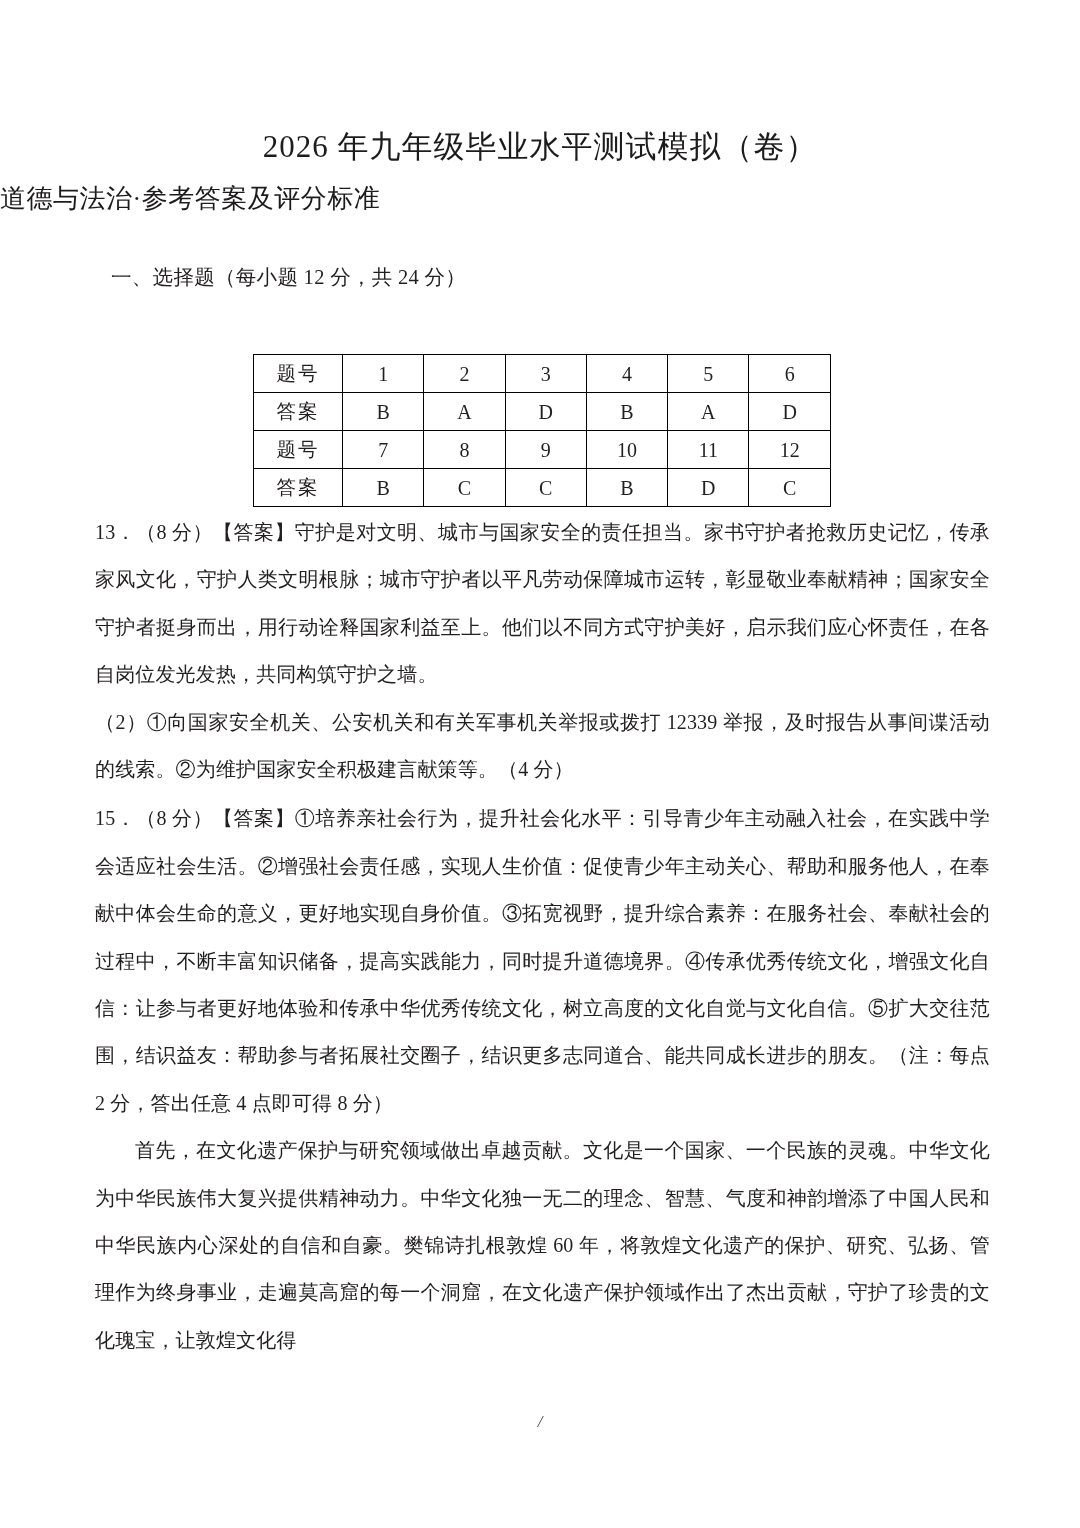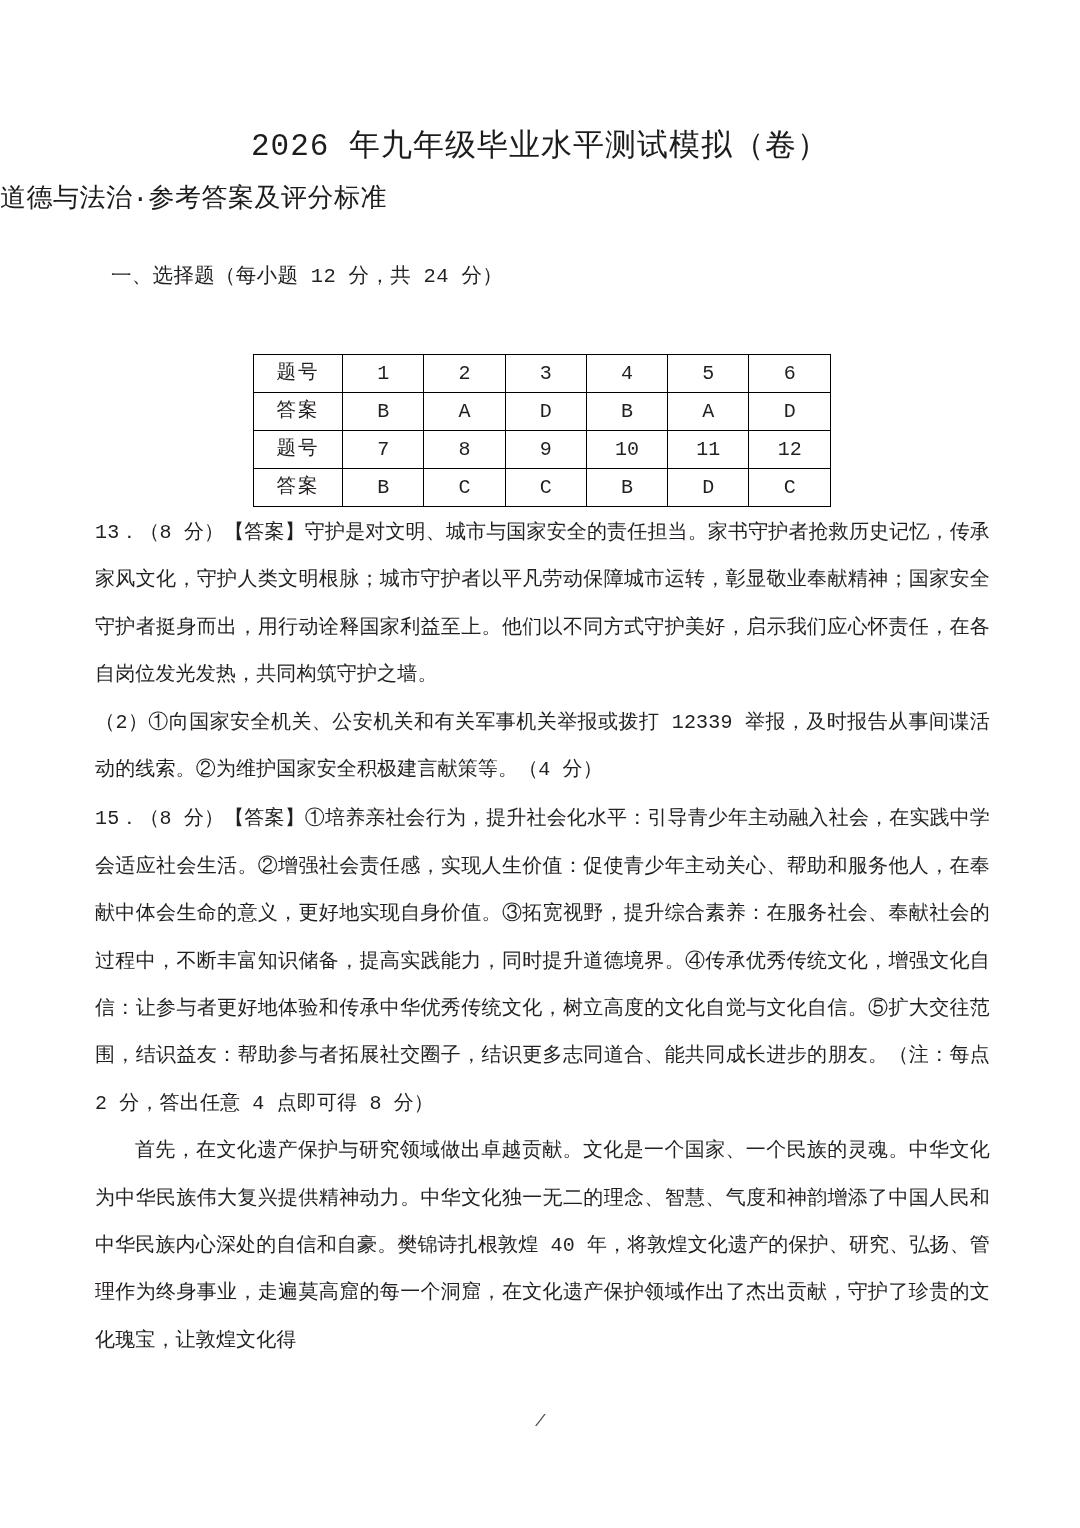--- a/index.html
+++ b/index.html
@@ -14,21 +14,20 @@
     color: #231f20;
     position: relative;
     overflow: hidden;
   }
   .page {
     width: 1080px;
     height: 1528px;
     box-sizing: border-box;
     padding: 0;
     position: relative;
-    font-family: Liberation Mono, monospace;
   }
   .title-main {
     text-align: center;
     font-size: 31px;
     font-weight: 500;
     letter-spacing: 1px;
     margin: 0;
     padding-top: 128px;
     line-height: 1.25;
     color: #1e1b1c;
@@ -162,18 +161,18 @@
         </tr>
       </tbody>
     </table>
   </div>
 
 
   <div class="body-block">
     <p class="para gap">13．（8 分）【答案】守护是对文明、城市与国家安全的责任担当。家书守护者抢救历史记忆，传承家风文化，守护人类文明根脉；城市守护者以平凡劳动保障城市运转，彰显敬业奉献精神；国家安全守护者挺身而出，用行动诠释国家利益至上。他们以不同方式守护美好，启示我们应心怀责任，在各自岗位发光发热，共同构筑守护之墙。</p>
     <p class="para">（2）①向国家安全机关、公安机关和有关军事机关举报或拨打 12339 举报，及时报告从事间谍活动的线索。②为维护国家安全积极建言献策等。（4 分）</p>
     <p class="para gap">15．（8 分）【答案】①培养亲社会行为，提升社会化水平：引导青少年主动融入社会，在实践中学会适应社会生活。②增强社会责任感，实现人生价值：促使青少年主动关心、帮助和服务他人，在奉献中体会生命的意义，更好地实现自身价值。③拓宽视野，提升综合素养：在服务社会、奉献社会的过程中，不断丰富知识储备，提高实践能力，同时提升道德境界。④传承优秀传统文化，增强文化自信：让参与者更好地体验和传承中华优秀传统文化，树立高度的文化自觉与文化自信。⑤扩大交往范围，结识益友：帮助参与者拓展社交圈子，结识更多志同道合、能共同成长进步的朋友。（注：每点 2 分，答出任意 4 点即可得 8 分）</p>
-    <p class="para indent2">首先，在文化遗产保护与研究领域做出卓越贡献。文化是一个国家、一个民族的灵魂。中华文化为中华民族伟大复兴提供精神动力。中华文化独一无二的理念、智慧、气度和神韵增添了中国人民和中华民族内心深处的自信和自豪。樊锦诗扎根敦煌 40 年，将敦煌文化遗产的保护、研究、弘扬、管理作为终身事业，走遍莫高窟的每一个洞窟，在文化遗产保护领域作出了杰出贡献，守护了珍贵的文化瑰宝，让敦煌文化得</p>
+    <p class="para indent2">首先，在文化遗产保护与研究领域做出卓越贡献。文化是一个国家、一个民族的灵魂。中华文化为中华民族伟大复兴提供精神动力。中华文化独一无二的理念、智慧、气度和神韵增添了中国人民和中华民族内心深处的自信和自豪。樊锦诗扎根敦煌 60 年，将敦煌文化遗产的保护、研究、弘扬、管理作为终身事业，走遍莫高窟的每一个洞窟，在文化遗产保护领域作出了杰出贡献，守护了珍贵的文化瑰宝，让敦煌文化得</p>
   </div>
 
   <div class="footer-slash">/</div>
 
 </div>
 
 </body></html>

